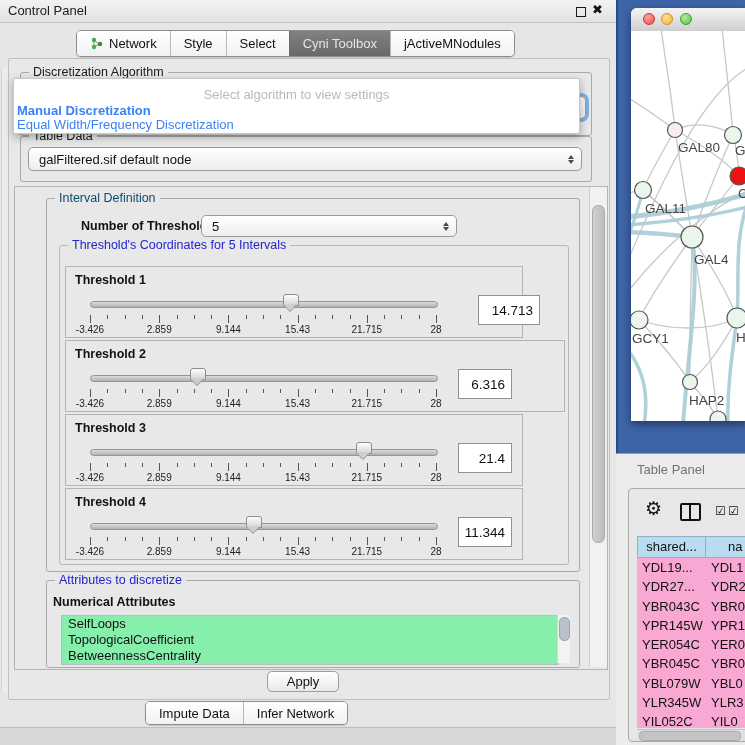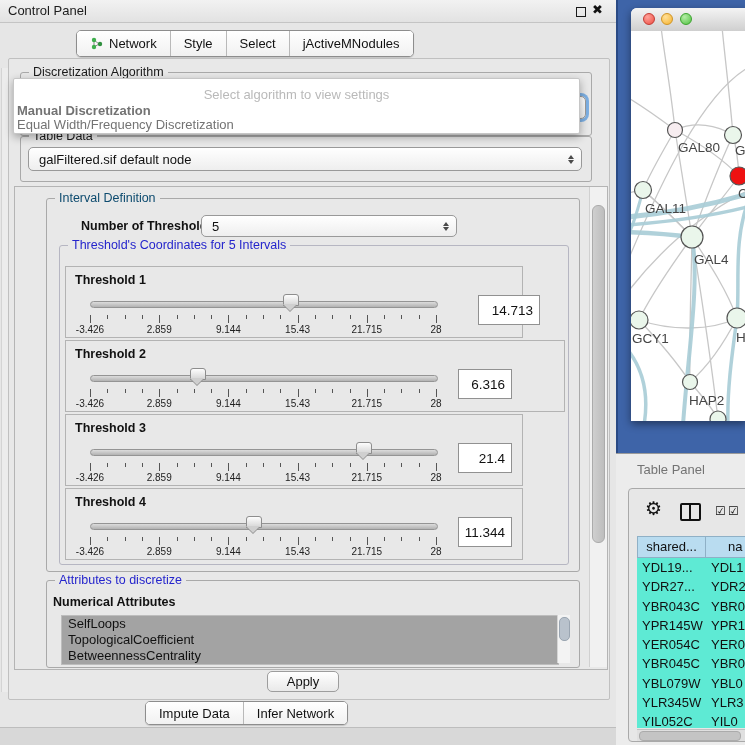--- a/index.html
+++ b/index.html
@@ -30,38 +30,38 @@
   .legend.blue{color:#2424cc;}
   .combo{position:absolute;display:flex;align-items:center;background:linear-gradient(#ffffff,#eeeeee);border:1px solid #999;border-radius:5px;font-size:13px;color:#111;padding-left:10px;box-sizing:border-box;}
   .stepper{margin-left:auto;margin-right:7px;display:flex;flex-direction:column;gap:1px;}
   .stepper i{width:0;height:0;border-left:3.5px solid transparent;border-right:3.5px solid transparent;}
   .stepper .up{border-bottom:4.5px solid #4a4a4a;}
   .stepper .dn{border-top:4.5px solid #4a4a4a;}
   .focusring{box-shadow:0 0 0 3px rgba(106,165,224,.85);}
   
   .popup{left:13px;top:78px;width:565px;height:54px;background:#fff;border:1px solid #c6c6c6;border-radius:2px;box-shadow:0 3px 9px rgba(0,0,0,.32);z-index:30;}
   .popup .hint{position:absolute;left:0;top:8px;width:100%;text-align:center;font-size:13px;color:#b9b9b9;}
-  .popup .item{position:absolute;left:3px;font-size:13px;color:#737373;white-space:nowrap;}
+  .popup .item{position:absolute;left:3px;font-size:13px;color:#3b82f6;white-space:nowrap;}
   .popup .item.b{font-weight:bold;}
   
   .pane{left:14px;top:186px;width:592px;height:482px;border:1px solid #b4b4b4;background:#e8e8e8;overflow:hidden;}
   .vscroll{position:absolute;background:#f1f1f1;border-left:1px solid #d0d0d0;}
   .vthumb{position:absolute;left:2px;width:11px;border:1px solid #ababab;border-radius:6px;background:linear-gradient(90deg,#cfcfcf,#bdbdbd);}
   
   .tpanel{position:absolute;border:1px solid #b3b3b3;background:#e8e8e8;}
   .tlabel{position:absolute;left:9px;top:6px;font-size:12.5px;font-weight:bold;color:#111;}
   .track{position:absolute;height:5px;background:linear-gradient(#dcdcdc,#b2b2b2);border:1px solid #949494;border-radius:4px;}
   .thumb{position:absolute;width:14px;height:10px;background:linear-gradient(#fdfdfd,#d6d6d6);border:1px solid #8d8d8d;border-radius:3px 3px 0 0;z-index:2;}
   .thumb:after{content:"";position:absolute;left:-1px;top:9px;width:0;height:0;border-left:7px solid transparent;border-right:7px solid transparent;border-top:7px solid #cfcfcf;filter:drop-shadow(0 1px 0 #8d8d8d);}
   .tick{position:absolute;width:1px;background:#555;}
   .ticklab{position:absolute;transform:translateX(-50%);font-size:10px;font-weight:normal;color:#222;white-space:nowrap;}
   .valbox{position:absolute;background:#fff;border:1px solid #919191;font-size:13.5px;color:#111;text-align:right;padding-right:6px;box-sizing:border-box;}
   
   .attrlabel{position:absolute;font-size:12.5px;font-weight:bold;color:#111;}
-  .alist{position:absolute;background:#a3a3a3;border:1px solid #bdbdbd;overflow:hidden;}
+  .alist{position:absolute;background:#86efac;border:1px solid #bdbdbd;overflow:hidden;}
   .alist .it{height:16px;line-height:16px;font-size:13px;color:#111;padding-left:6px;}
   .alist-sb{position:absolute;width:12px;background:#f3f3f3;border-left:1px solid #d5d5d5;}
   .alist-sb .th{position:absolute;left:1px;top:2px;width:9px;height:22px;border-radius:5px;background:#b9c2cc;border:1px solid #9aa5b1;}
   .button{position:absolute;background:linear-gradient(#ffffff,#e9e9e9);border:1px solid #9d9d9d;border-radius:5px;font-size:13px;color:#111;text-align:center;}
   .bottom-strip{left:0;top:727px;width:616px;height:18px;background:#d8d8d8;border-top:1px solid #bdbdbd;}
   
   .desktop{left:616px;top:0;width:129px;height:453px;background:#3e64a8;border-left:2px solid #2a4a85;}
   .netwin{position:absolute;left:13px;top:8px;width:116px;height:413px;background:#fff;border-radius:6px 0 0 0;box-shadow:0 3px 8px rgba(0,0,0,.45);overflow:hidden;}
   .netbar{position:absolute;left:0;top:0;width:100%;height:23px;background:linear-gradient(#f4f4f4,#cfcfcf);border-bottom:1px solid #9e9e9e;}
   .light{position:absolute;top:5px;width:12px;height:12px;border-radius:50%;}
@@ -73,21 +73,21 @@
   .tp{left:616px;top:453px;width:129px;height:292px;background:#ececec;border-top:1px solid #9a9a9a;}
   .tp-title{position:absolute;left:21px;top:8px;font-size:13px;color:#737373;}
   .tp-frame{position:absolute;left:12px;top:34px;width:117px;height:252px;background:#e7e7e7;border:1px solid #a9a9a9;border-radius:4px 0 0 4px;overflow:hidden;}
   .gear{position:absolute;left:16px;top:8px;font-size:19px;color:#111;font-family:"DejaVu Sans",sans-serif;}
   .splitcols{position:absolute;left:51px;top:14px;width:17px;height:14px;border:2px solid #111;border-radius:2px;}
   .splitcols:after{content:"";position:absolute;left:7px;top:0;width:2px;height:14px;background:#111;}
   .chk{position:absolute;top:16px;font-size:12px;color:#111;font-family:"DejaVu Sans",sans-serif;line-height:12px;}
   .th-row{position:absolute;left:8px;top:47px;height:22px;display:flex;}
   .th-cell{background:#b9dcf0;border:1px solid #8fb0c6;border-left:none;box-sizing:border-box;font-size:13px;color:#111;text-align:center;line-height:20px;overflow:hidden;white-space:nowrap;}
   .th-cell:first-child{border-left:1px solid #8fb0c6;}
-  .tbody{position:absolute;left:8px;top:69px;width:109px;height:170px;background:#5eead4;overflow:hidden;}
+  .tbody{position:absolute;left:8px;top:69px;width:109px;height:170px;background:#f9a8d4;overflow:hidden;}
   .trow{display:flex;height:19.3px;line-height:19.3px;font-size:13px;color:#111;white-space:nowrap;}
   .tcell{overflow:hidden;padding-left:5px;box-sizing:border-box;flex:none;}
   .hscroll{position:absolute;left:8px;top:240px;width:109px;height:11px;background:#e0e0e0;border-top:1px solid #c2c2c2;}
   .hthumb{position:absolute;left:2px;top:1px;width:100px;height:8px;border-radius:4px;background:#c4c4c4;border:1px solid #ababab;}
 </style>
 </head>
 <body>
 
 <div id="root">
 
@@ -108,20 +108,23 @@
               <circle cx="4" cy="10" r="2.2" fill="#3fae4d"></circle>
               <circle cx="10" cy="7" r="2.2" fill="#2f8f3e"></circle>
             </svg></span>
           <span>Network</span>
         </div>
         <div class="seg-item">
           <span>Style</span>
         </div>
         <div class="seg-item">
           <span>Select</span>
+        </div>
+        <div class="seg-item sel">
+          <span>Cyni Toolbox</span>
         </div>
         <div class="seg-item">
           <span>jActiveMNodules</span>
         </div>
       </div>
 
     <div class="abs groove"></div>
     <div class="abs content-panel"></div>
 
     <div class="abs group" style="left:20px;top:72px;width:570px;height:62px;">

